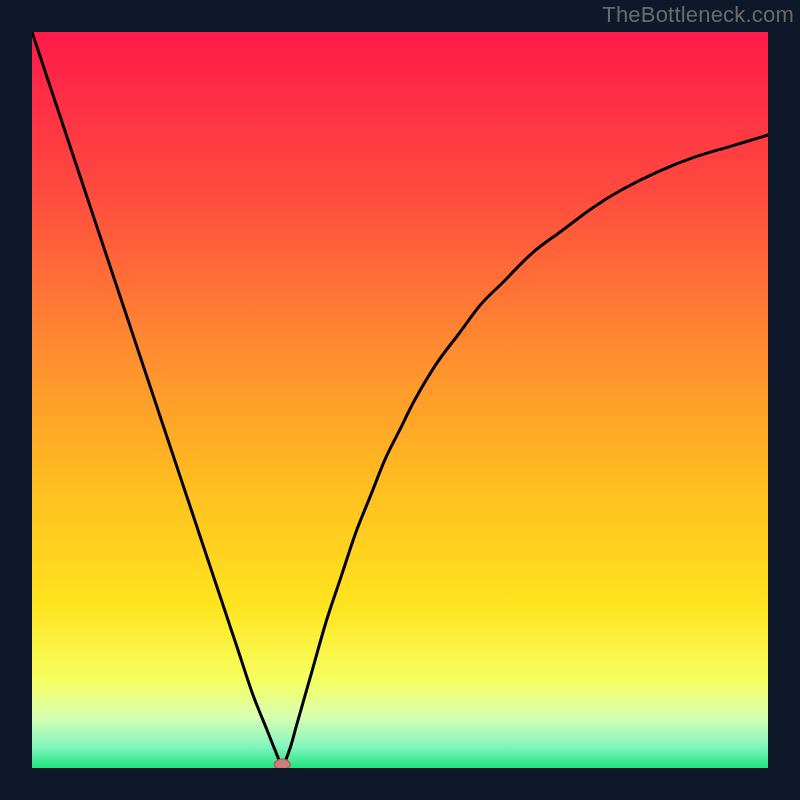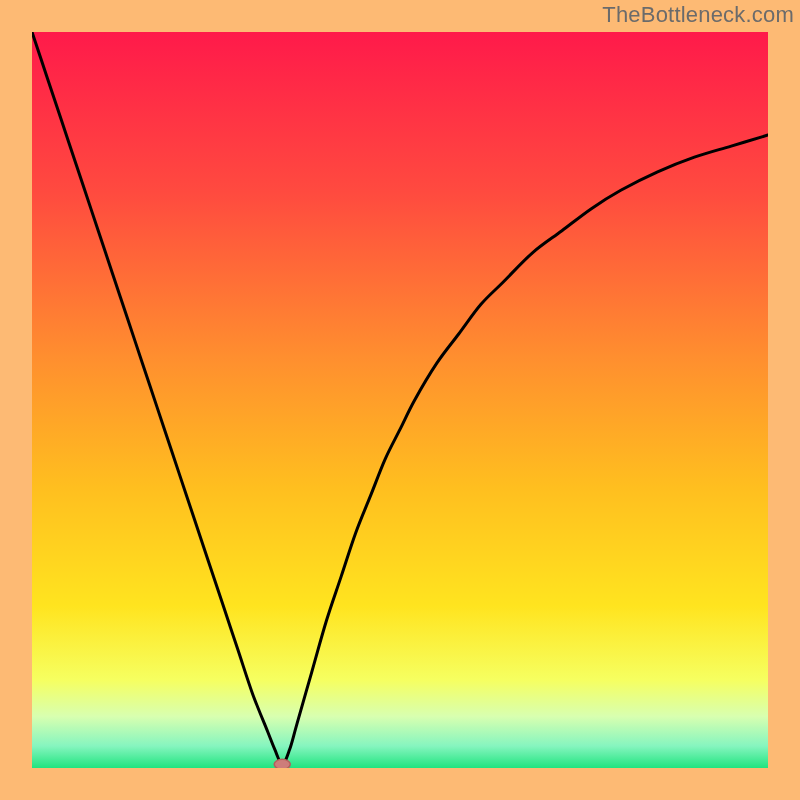--- a/index.html
+++ b/index.html
@@ -8,21 +8,21 @@
     width: 800px;
     height: 800px;
     background: #000;
     font-family: Arial, Helvetica, sans-serif;
     overflow: hidden;
   }
   .outer {
     position: relative;
     width: 800px;
     height: 800px;
-    background: #fdba74;
+    background: #0f172a;
     text-align: right;
   }
   .plot {
     position: absolute;
     left: 32px;
     top: 32px;
     width: 736px;
     height: 736px;
     overflow: hidden;
   }

